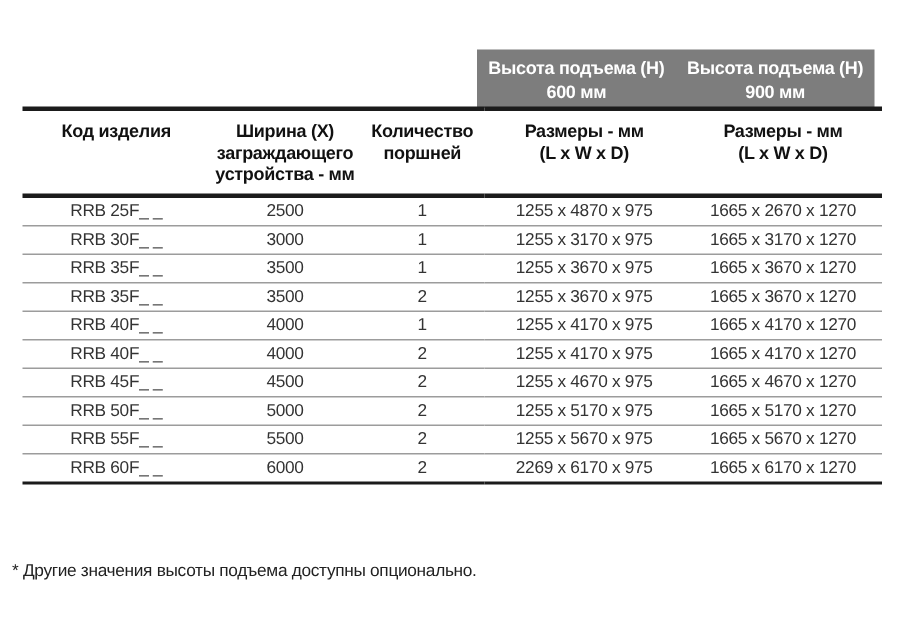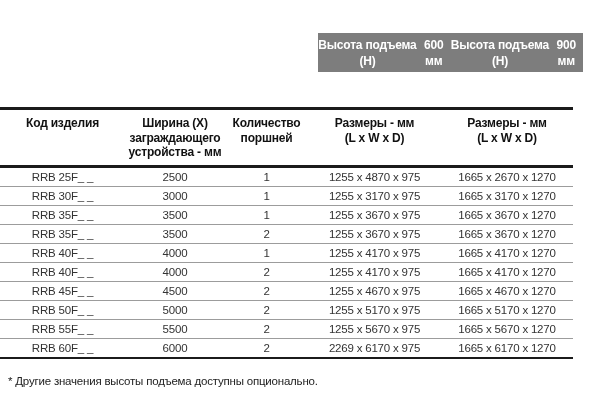--- a/index.html
+++ b/index.html
@@ -23,37 +23,37 @@
     left: 318px;
     top: 33px;
     width: 265px;
     height: 39px;
     background: var(--band-bg, #7d7d7d);
     display: flex;
   }
   .group-cell {
     flex: 1 1 0;
     display: flex;
+    flex-direction: column;
     justify-content: center;
     align-items: center;
     color: var(--band-text, #ffffff);
     font-weight: bold;
     font-size: 12px;
     line-height: 16px;
     text-align: center;
   }
   
   table.spec {
     position: absolute;
-    left: 0;
+    left: 15px;
     top: 71px;
     width: 573px;
     border-collapse: collapse;
     table-layout: fixed;
-    margin-top: 36px;
   }
   table.spec thead th {
     border-top: 3px solid var(--thick-line, #1b1b1b);
     border-bottom: 3px solid var(--thick-line, #1b1b1b);
     vertical-align: top;
     padding: 6px 0 5px 0;
     height: 31px;
     font-size: 12px;
     font-weight: bold;
     color: var(--header-text, #111111);

